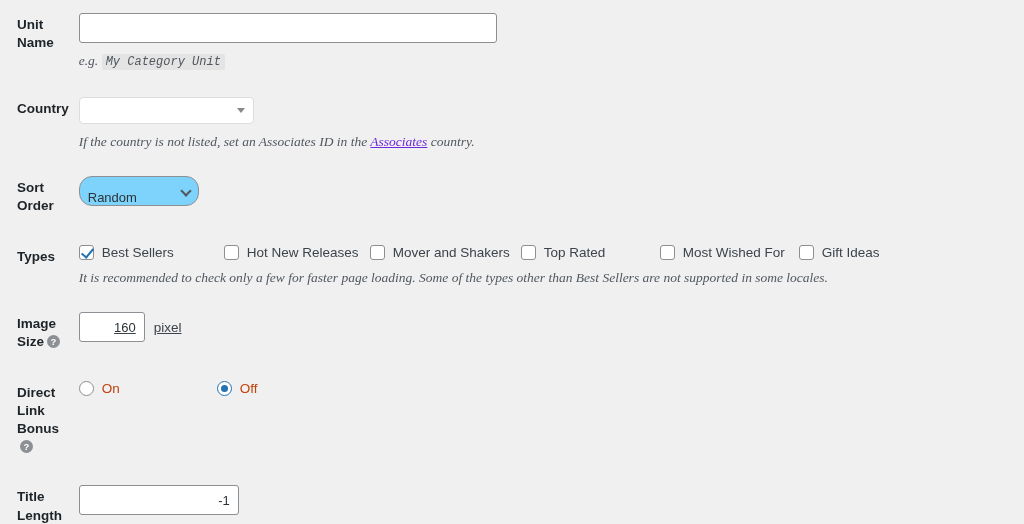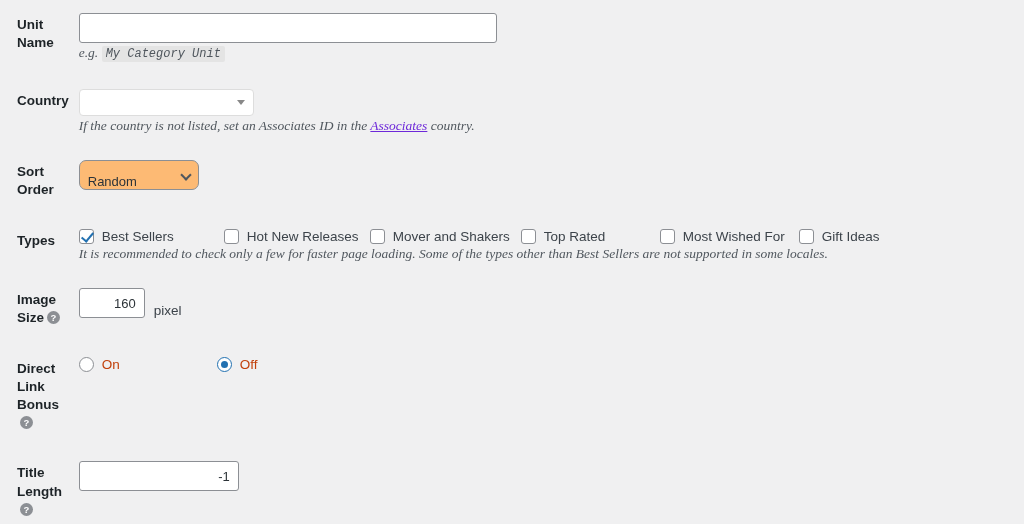--- a/index.html
+++ b/index.html
@@ -81,23 +81,23 @@
     border-right: 4px solid transparent;
     border-top: 5px solid #888;
   }
   
   select.wp-select {
     -webkit-appearance: none;
     appearance: none;
     font-family: "Liberation Sans", sans-serif;
     font-size: 13px;
     color: #2c3338;
-    background-color: #fdba74;
+    background-color: #7dd3fc;
     border: 1px solid #8c8f94;
-    border-radius: 7px;
+    border-radius: 13px;
     height: 30px;
     width: 120px;
     padding: 12px 24px 0 8px;
     outline: none;
     cursor: pointer;
   }
   .select-wrap { position: relative; display: inline-block; }
   .select-wrap .chev {
     position: absolute;
     right: 9px; top: 11px;
@@ -106,21 +106,21 @@
     border-bottom: 2px solid #50575e;
     transform: rotate(45deg);
     pointer-events: none;
   }
   
   .desc {
     font-style: italic;
     font-family: "Liberation Serif", serif;
     font-size: 13.5px;
     color: #50575e;
-    margin-top: 1px;
+    margin-top: 9px;
     line-height: 1.3;
   }
   .desc a { color: #6d28d9; }
   code.sample {
     font-family: "Liberation Mono", monospace;
     font-style: italic;
     font-size: 12px;
     background: #e4e4e4;
     color: #50575e;
     padding: 1px 4px;
@@ -179,21 +179,21 @@
     margin-left: 8px;
     font-size: 13.5px;
     color: #c2410c;
     cursor: pointer;
   }
   .unit-suffix {
     font-size: 13.5px;
     color: #3c434a;
     margin-left: 9px;
   }
-  .inline-flex { display: flex; align-items: flex-end; }
+  .inline-flex { display: flex; align-items: center; text-decoration: underline; }
 </style>
 </head>
 <body>
 
 <table class="form-table">
   <tbody>
 
     <tr>
       <th>
         <span>Unit Name</span>

